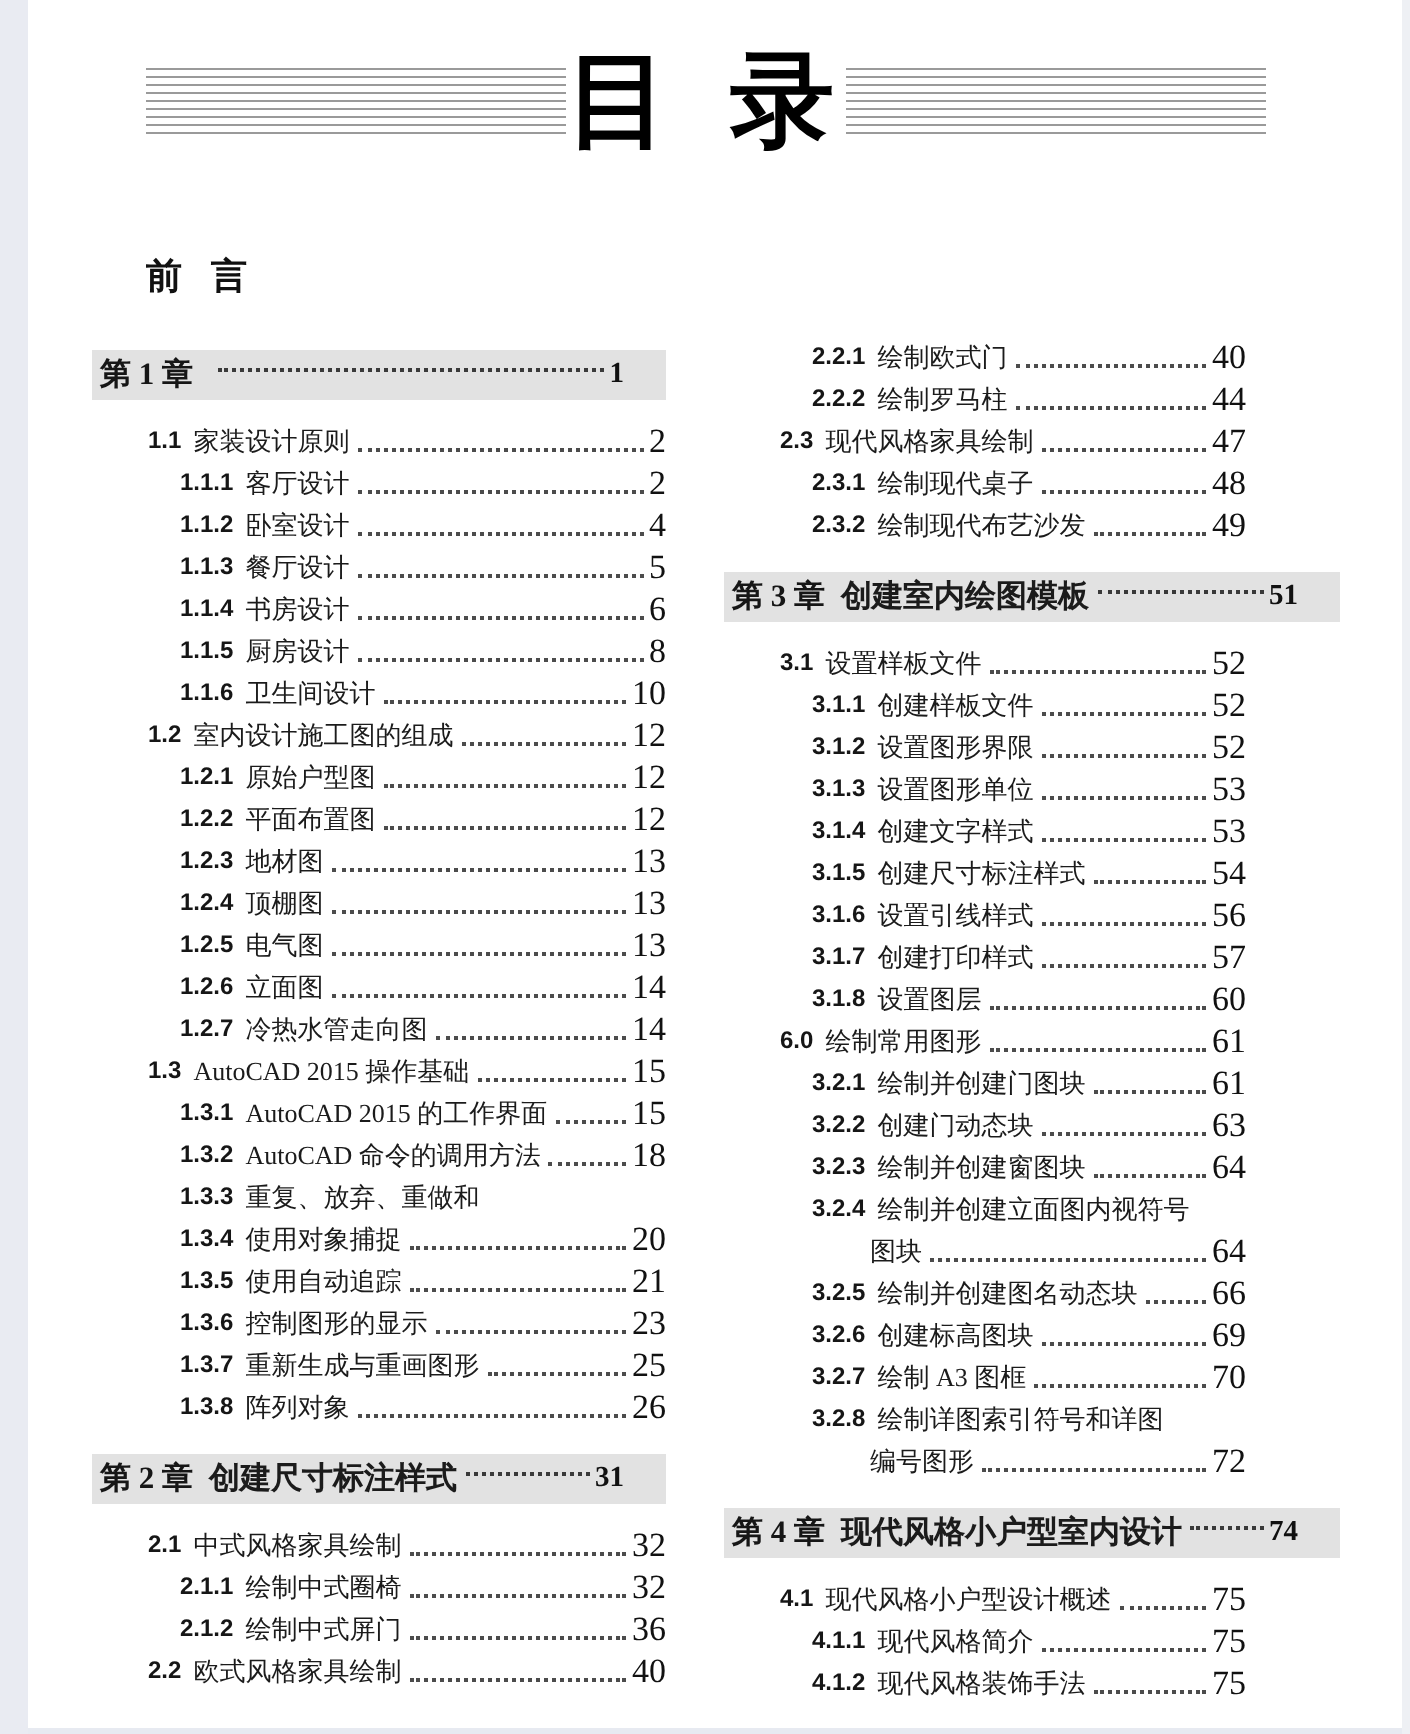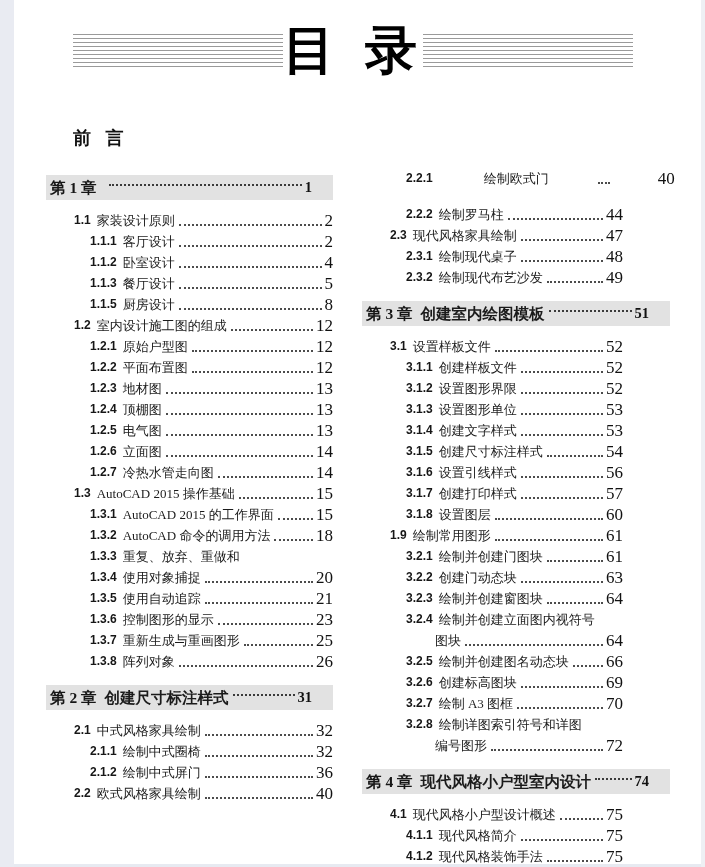--- a/index.html
+++ b/index.html
@@ -111,24 +111,36 @@
         <span class="leader"></span>
         <span class="pagenum">4</span>
       </div>
       <div class="row s2">
         <span class="num">1.1.3</span>
         <span class="txt">餐厅设计</span>
         <span class="leader"></span>
         <span class="pagenum">5</span>
       </div>
       <div class="row s2">
+        <span class="num">1.1.4</span>
+        <span class="txt">书房设计</span>
+        <span class="leader"></span>
+        <span class="pagenum">6</span>
+      </div>
+      <div class="row s2">
         <span class="num">1.1.5</span>
         <span class="txt">厨房设计</span>
         <span class="leader"></span>
         <span class="pagenum">8</span>
+      </div>
+      <div class="row s2">
+        <span class="num">1.1.6</span>
+        <span class="txt">卫生间设计</span>
+        <span class="leader"></span>
+        <span class="pagenum">10</span>
       </div>
       <div class="row s1">
         <span class="num">1.2</span>
         <span class="txt">室内设计施工图的组成</span>
         <span class="leader"></span>
         <span class="pagenum">12</span>
       </div>
       <div class="row s2">
         <span class="num">1.2.1</span>
         <span class="txt">原始户型图</span>
@@ -248,21 +260,21 @@
         <span class="pagenum">36</span>
       </div>
       <div class="row s1">
         <span class="num">2.2</span>
         <span class="txt">欧式风格家具绘制</span>
         <span class="leader"></span>
         <span class="pagenum">40</span>
       </div>
     </div>
   <div class="col" id="col-right">
-      <div class="row s2" style="margin-bottom: 15px; gap: 45px;">
+      <div class="row s2" style="">
         <span class="num">2.2.1</span>
         <span class="txt">绘制欧式门</span>
         <span class="leader"></span>
         <span class="pagenum">40</span>
       </div>
       <div class="row s2">
         <span class="num">2.2.2</span>
         <span class="txt">绘制罗马柱</span>
         <span class="leader"></span>
         <span class="pagenum">44</span>
@@ -339,21 +351,21 @@
         <span class="leader"></span>
         <span class="pagenum">57</span>
       </div>
       <div class="row s2">
         <span class="num">3.1.8</span>
         <span class="txt">设置图层</span>
         <span class="leader"></span>
         <span class="pagenum">60</span>
       </div>
       <div class="row s1">
-        <span class="num">1.9</span>
+        <span class="num">6.0</span>
         <span class="txt">绘制常用图形</span>
         <span class="leader"></span>
         <span class="pagenum">61</span>
       </div>
       <div class="row s2">
         <span class="num">3.2.1</span>
         <span class="txt">绘制并创建门图块</span>
         <span class="leader"></span>
         <span class="pagenum">61</span>
       </div>

